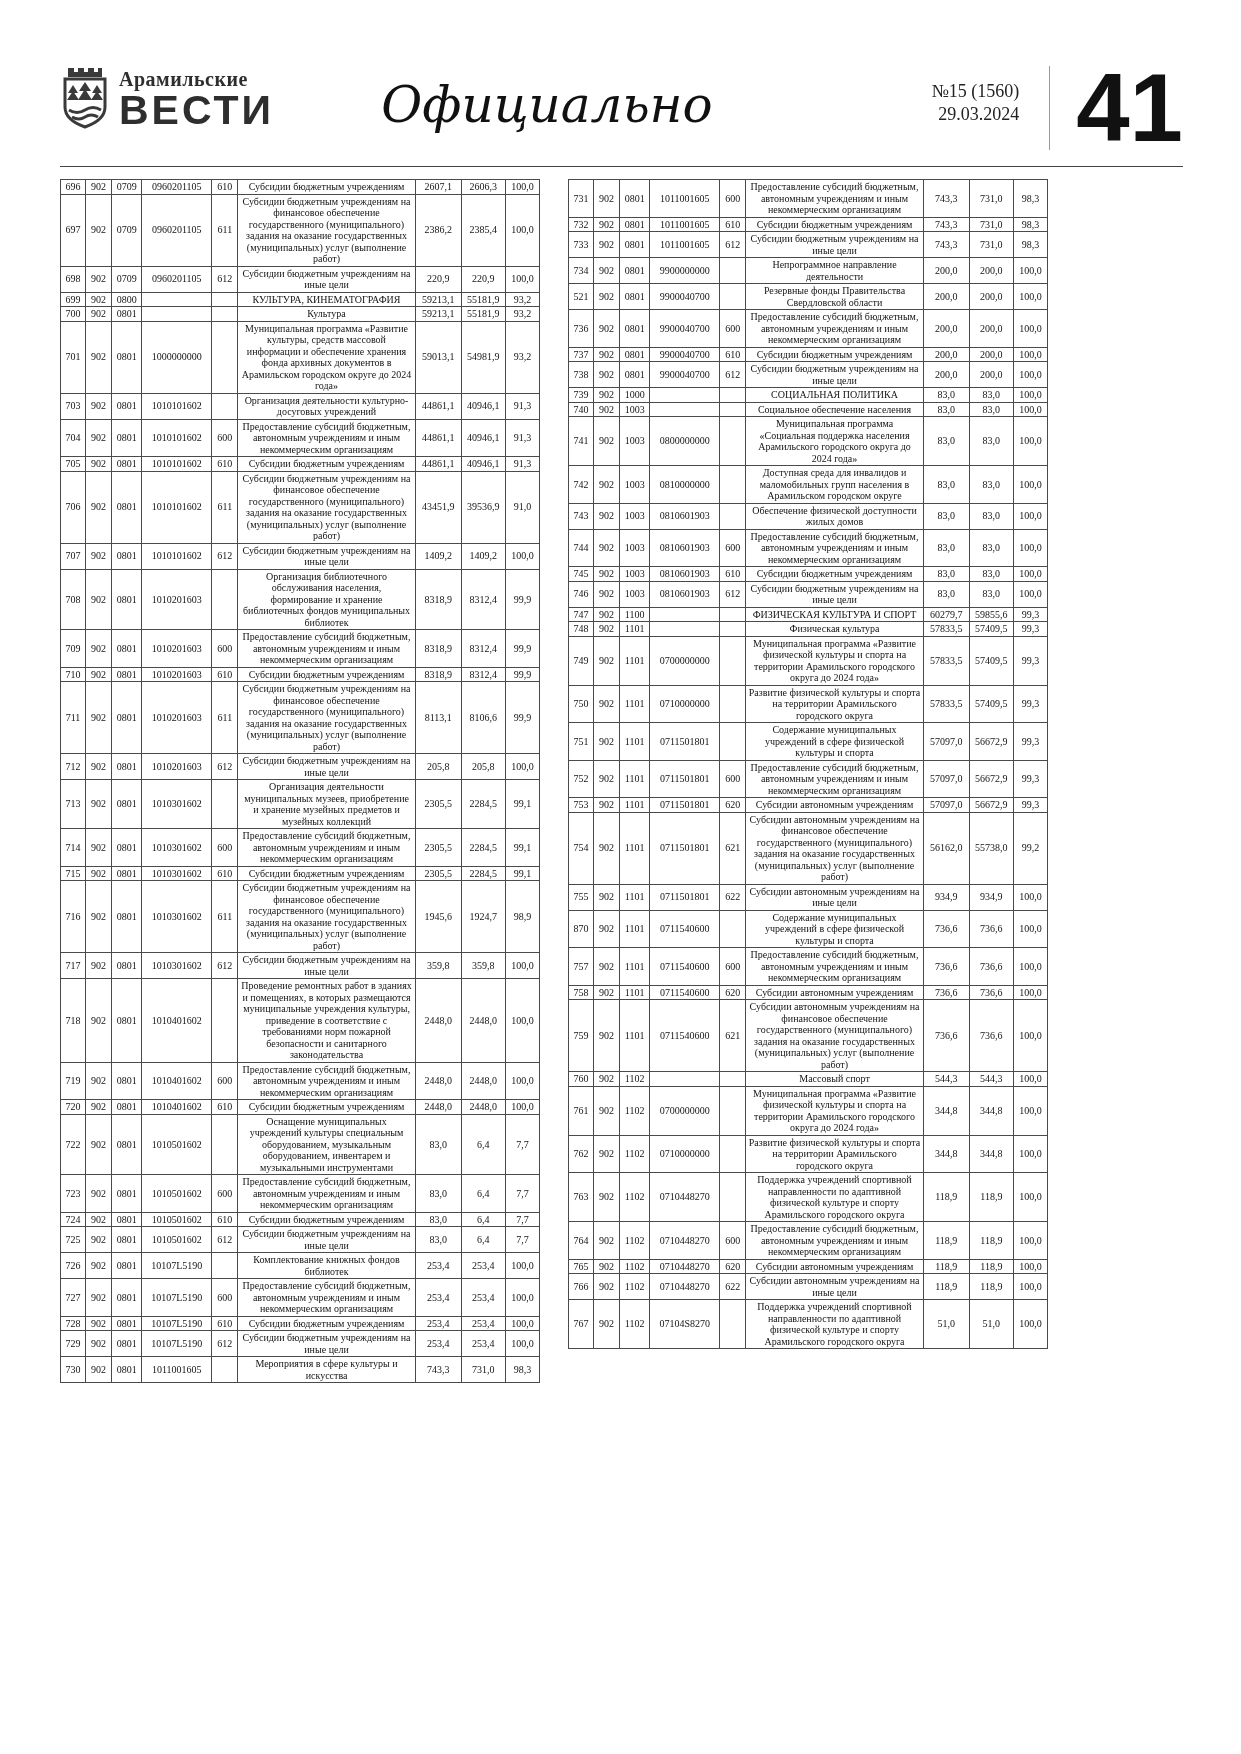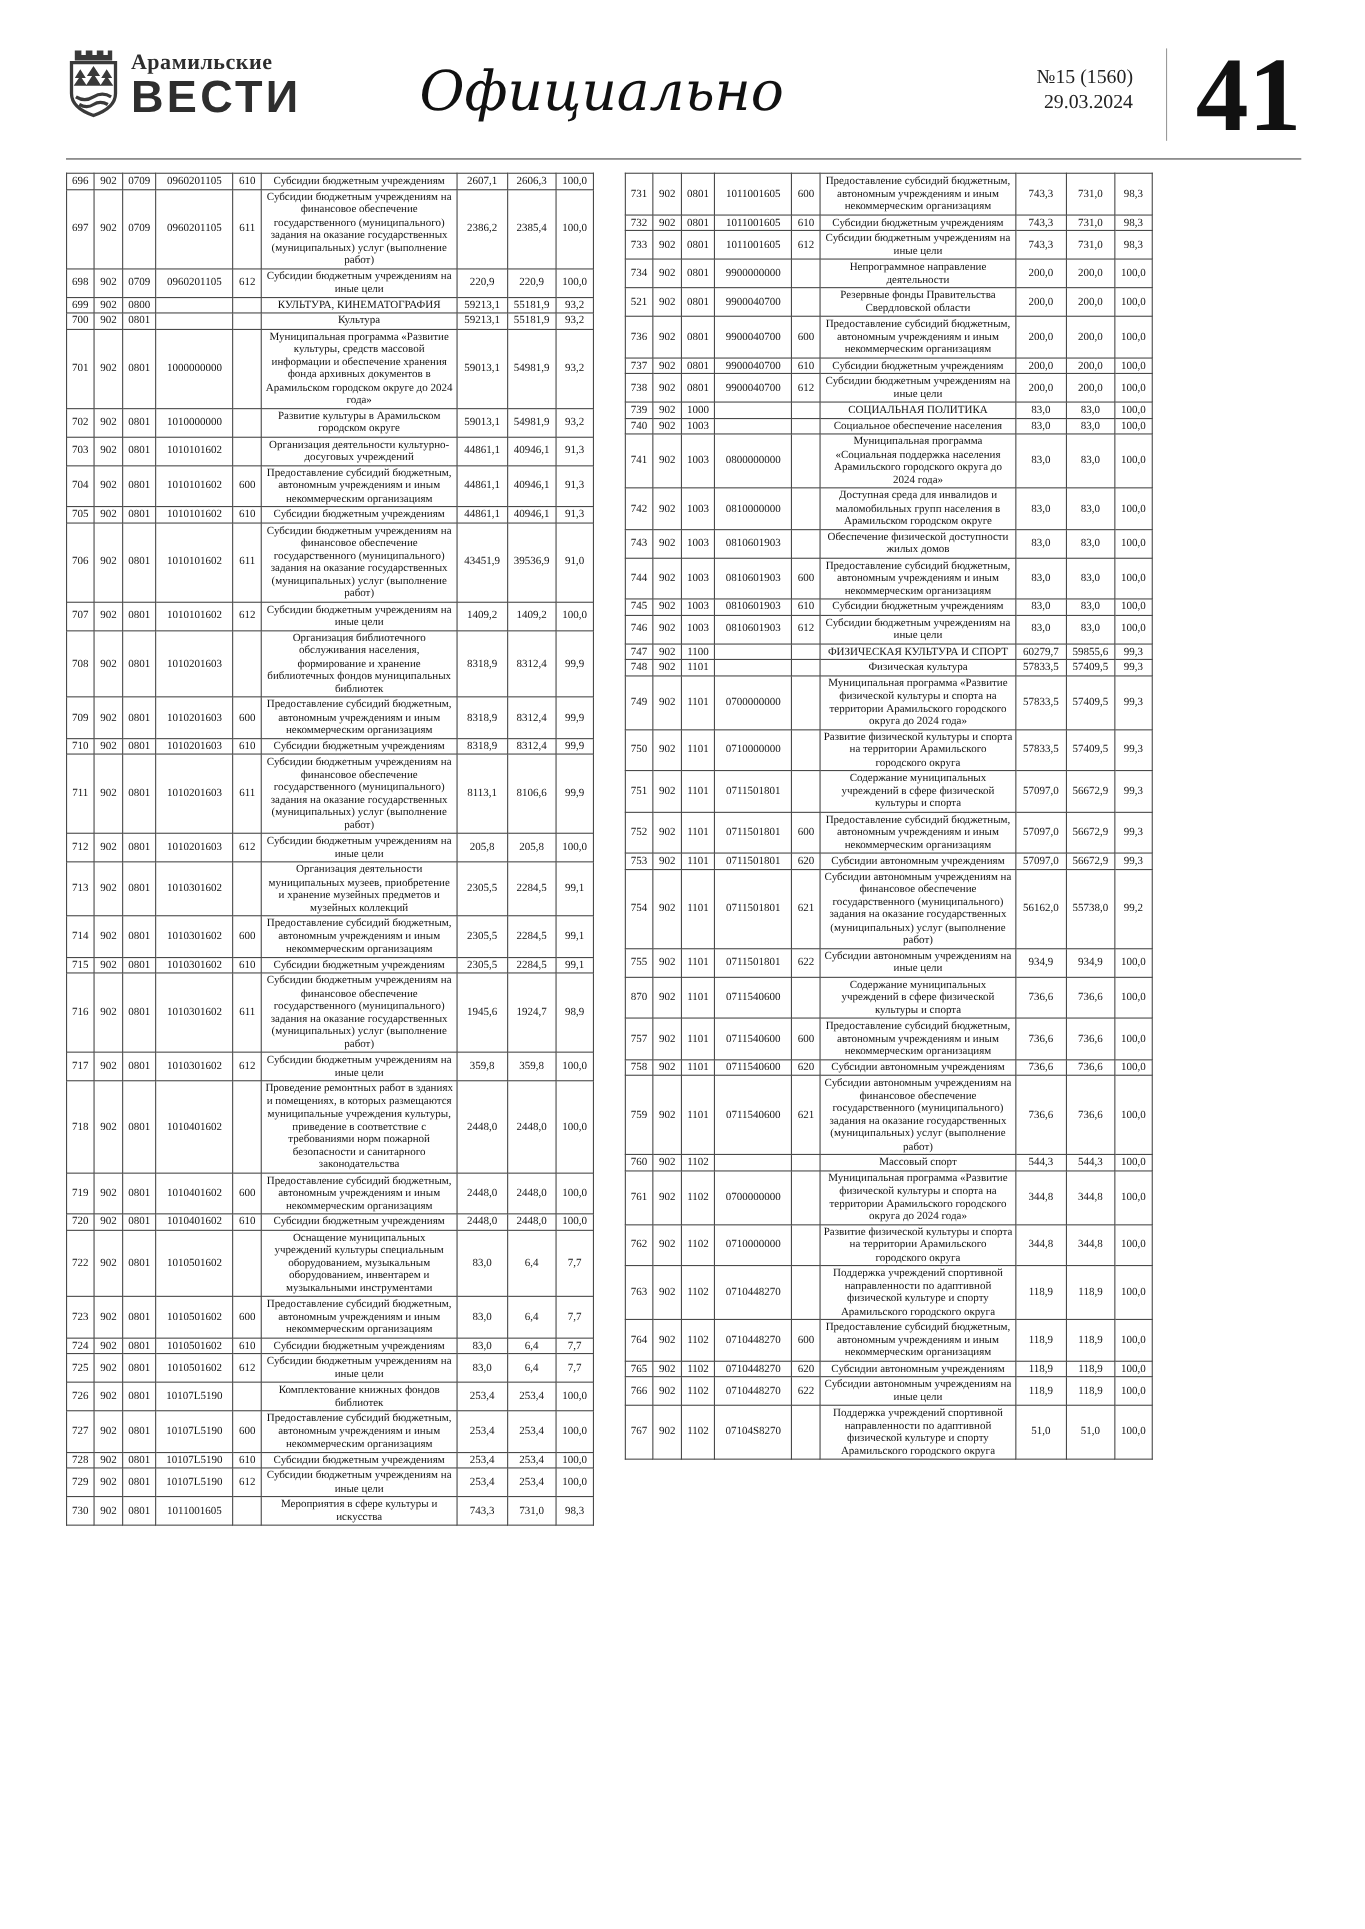--- a/index.html
+++ b/index.html
@@ -1,34 +1,34 @@
 <!DOCTYPE html>
 <html lang="ru"><head>
 <meta charset="utf-8">
 <style>
   html,body{margin:0;padding:0;background:#e8e8e8;}
   .page{
     width:1241px;height:1754px;background:#ffffff;box-sizing:border-box;
-    padding:44px 58px 24px 60px;margin:0 auto;position:relative;
+    padding:66px 58px 24px 60px;margin:0 auto;position:relative;
     font-family:"Liberation Serif",serif;color:#141414;overflow:hidden;
   }
   
   header{display:flex;align-items:flex-start;height:92px;}
   .brand{display:flex;align-items:center;gap:9px;width:232px;flex:none;}
   .brand-top{font-size:20px;letter-spacing:.5px;font-weight:bold;color:#2e2e2e;}
   .brand-bottom{font-size:41px;font-weight:800;letter-spacing:3px;color:#2e2e2e;line-height:.95;font-family:Liberation Sans, sans-serif;}
   .section-title{
     font-family:"DejaVu Serif",serif;font-style:italic;font-size:50px;
     margin-left:55px;margin-top:10px;width:400px;text-align:center;flex:none;color:#111;
   }
   .head-spacer{flex:1;}
   .issue-block{margin-top:14px;text-align:right;font-size:18px;line-height:1.25;color:#222;flex:none;}
   .page-number{
     font-size:96px;font-weight:700;line-height:.88;margin-left:30px;padding-left:26px;
-    border-left:1px solid #9a9a9a;color:#111;flex:none;font-family:Liberation Serif, serif;
+    border-left:1px solid #9a9a9a;color:#111;flex:none;font-family:Liberation Sans, sans-serif;
   }
   .rule{border-top:1.5px solid #444;margin-top:8px;}
   
   .columns{display:flex;gap:28px;margin-top:12px;align-items:flex-start;font-family:Liberation Serif, serif;}
   table.budget{border-collapse:collapse;table-layout:fixed;width:480px;flex:none;}
   table.budget td{
     border:1px solid #4a4a4a;font-size:10px;line-height:11.5px;padding:1px 2px;
     text-align:center;vertical-align:middle;word-wrap:break-word;overflow-wrap:break-word;
   }
   td.c5{padding:1px 3px;}
@@ -143,31 +143,20 @@
             <td class="c1">902</td>
             <td class="c2">0801</td>
             <td class="c3">1000000000</td>
             <td class="c4"></td>
             <td class="c5">Муниципальная программа «Развитие культуры, средств массовой информации и обеспечение хранения фонда архивных документов в Арамильском городском округе до 2024 года»</td>
             <td class="c6">59013,1</td>
             <td class="c7">54981,9</td>
             <td class="c8">93,2</td>
           </tr>
           <tr>
-            <td class="c0">702</td>
-            <td class="c1">902</td>
-            <td class="c2">0801</td>
-            <td class="c3">1010000000</td>
-            <td class="c4"></td>
-            <td class="c5">Развитие культуры в Арамильском городском округе</td>
-            <td class="c6">59013,1</td>
-            <td class="c7">54981,9</td>
-            <td class="c8">93,2</td>
-          </tr>
-          <tr>
             <td class="c0">703</td>
             <td class="c1">902</td>
             <td class="c2">0801</td>
             <td class="c3">1010101602</td>
             <td class="c4"></td>
             <td class="c5">Организация деятельности культурно-досуговых учреждений</td>
             <td class="c6">44861,1</td>
             <td class="c7">40946,1</td>
             <td class="c8">91,3</td>
           </tr>

